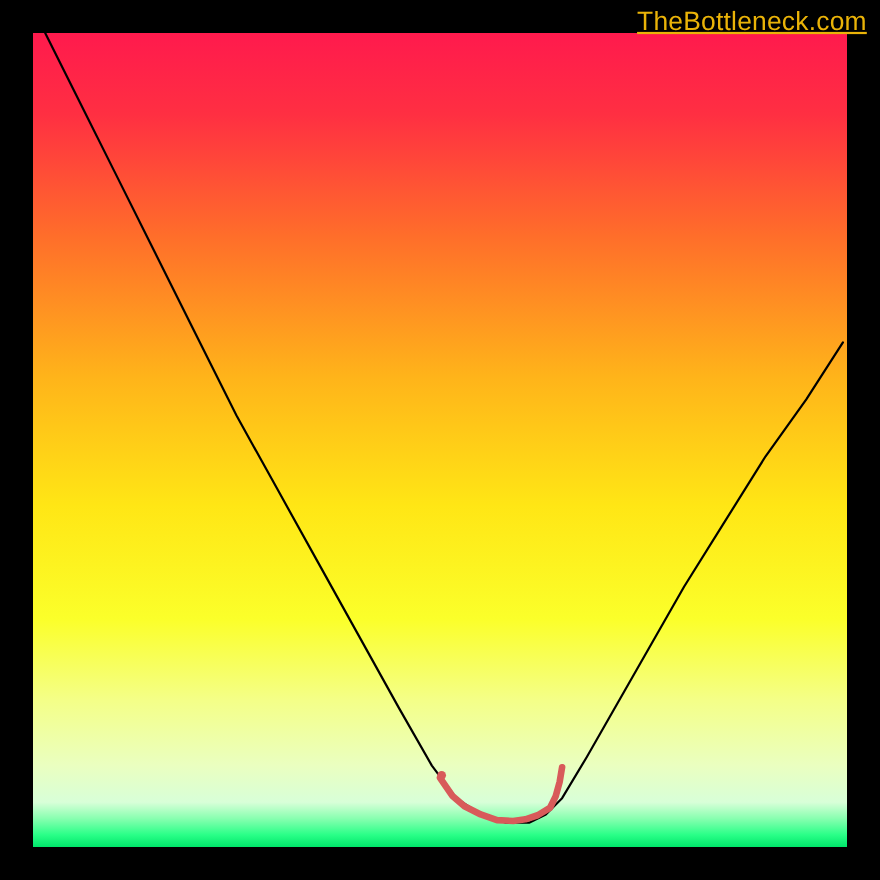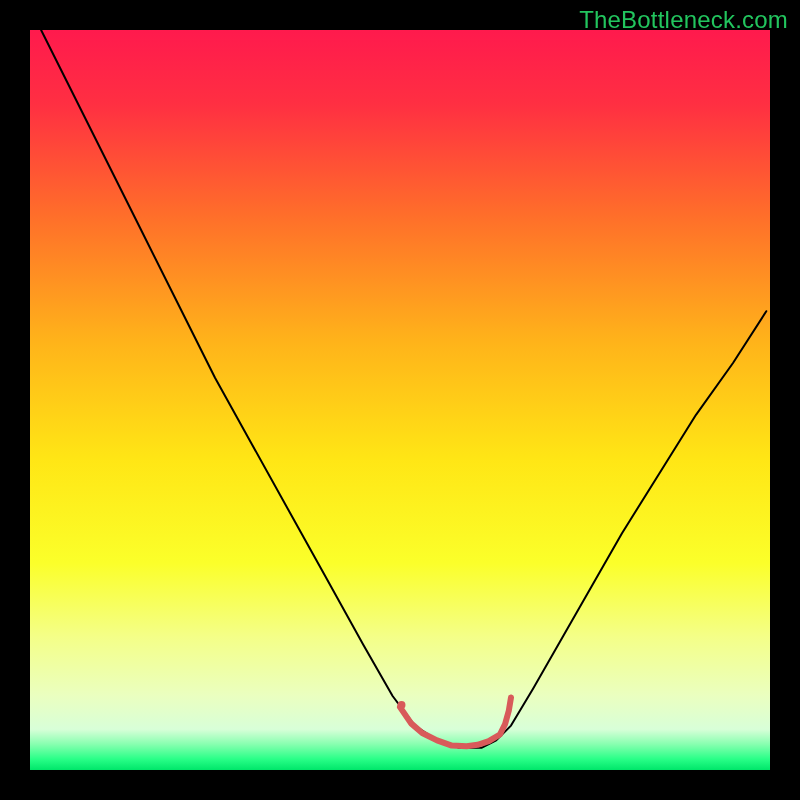--- a/index.html
+++ b/index.html
@@ -22,23 +22,24 @@
     width: 740px;
     height: 740px;
   }
   .watermark {
     position: absolute;
     top: 6px;
     right: 12px;
     font-family: Arial, Helvetica, sans-serif;
     font-size: 24px;
     font-weight: 500;
-    color: #22c55e;
+    color: #eab308;
     letter-spacing: 0.2px;
     z-index: 10;
+    text-decoration: underline;
   }
   svg {
     display: block;
   }
 </style>
 </head>
 <body>
 
 <div class="chart-container">
 

